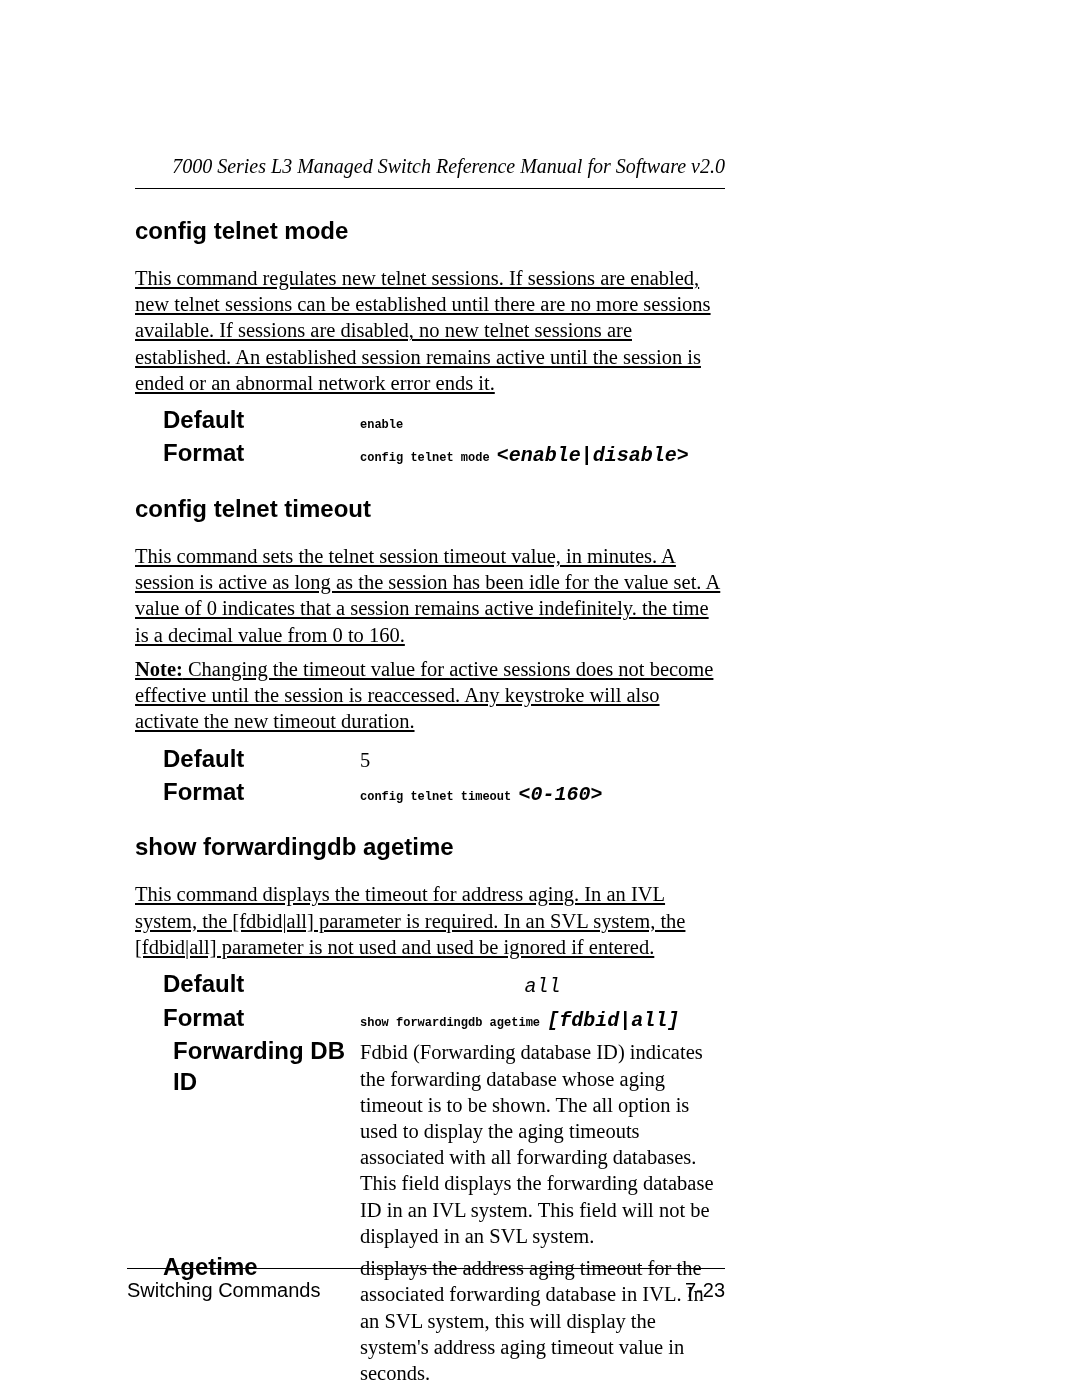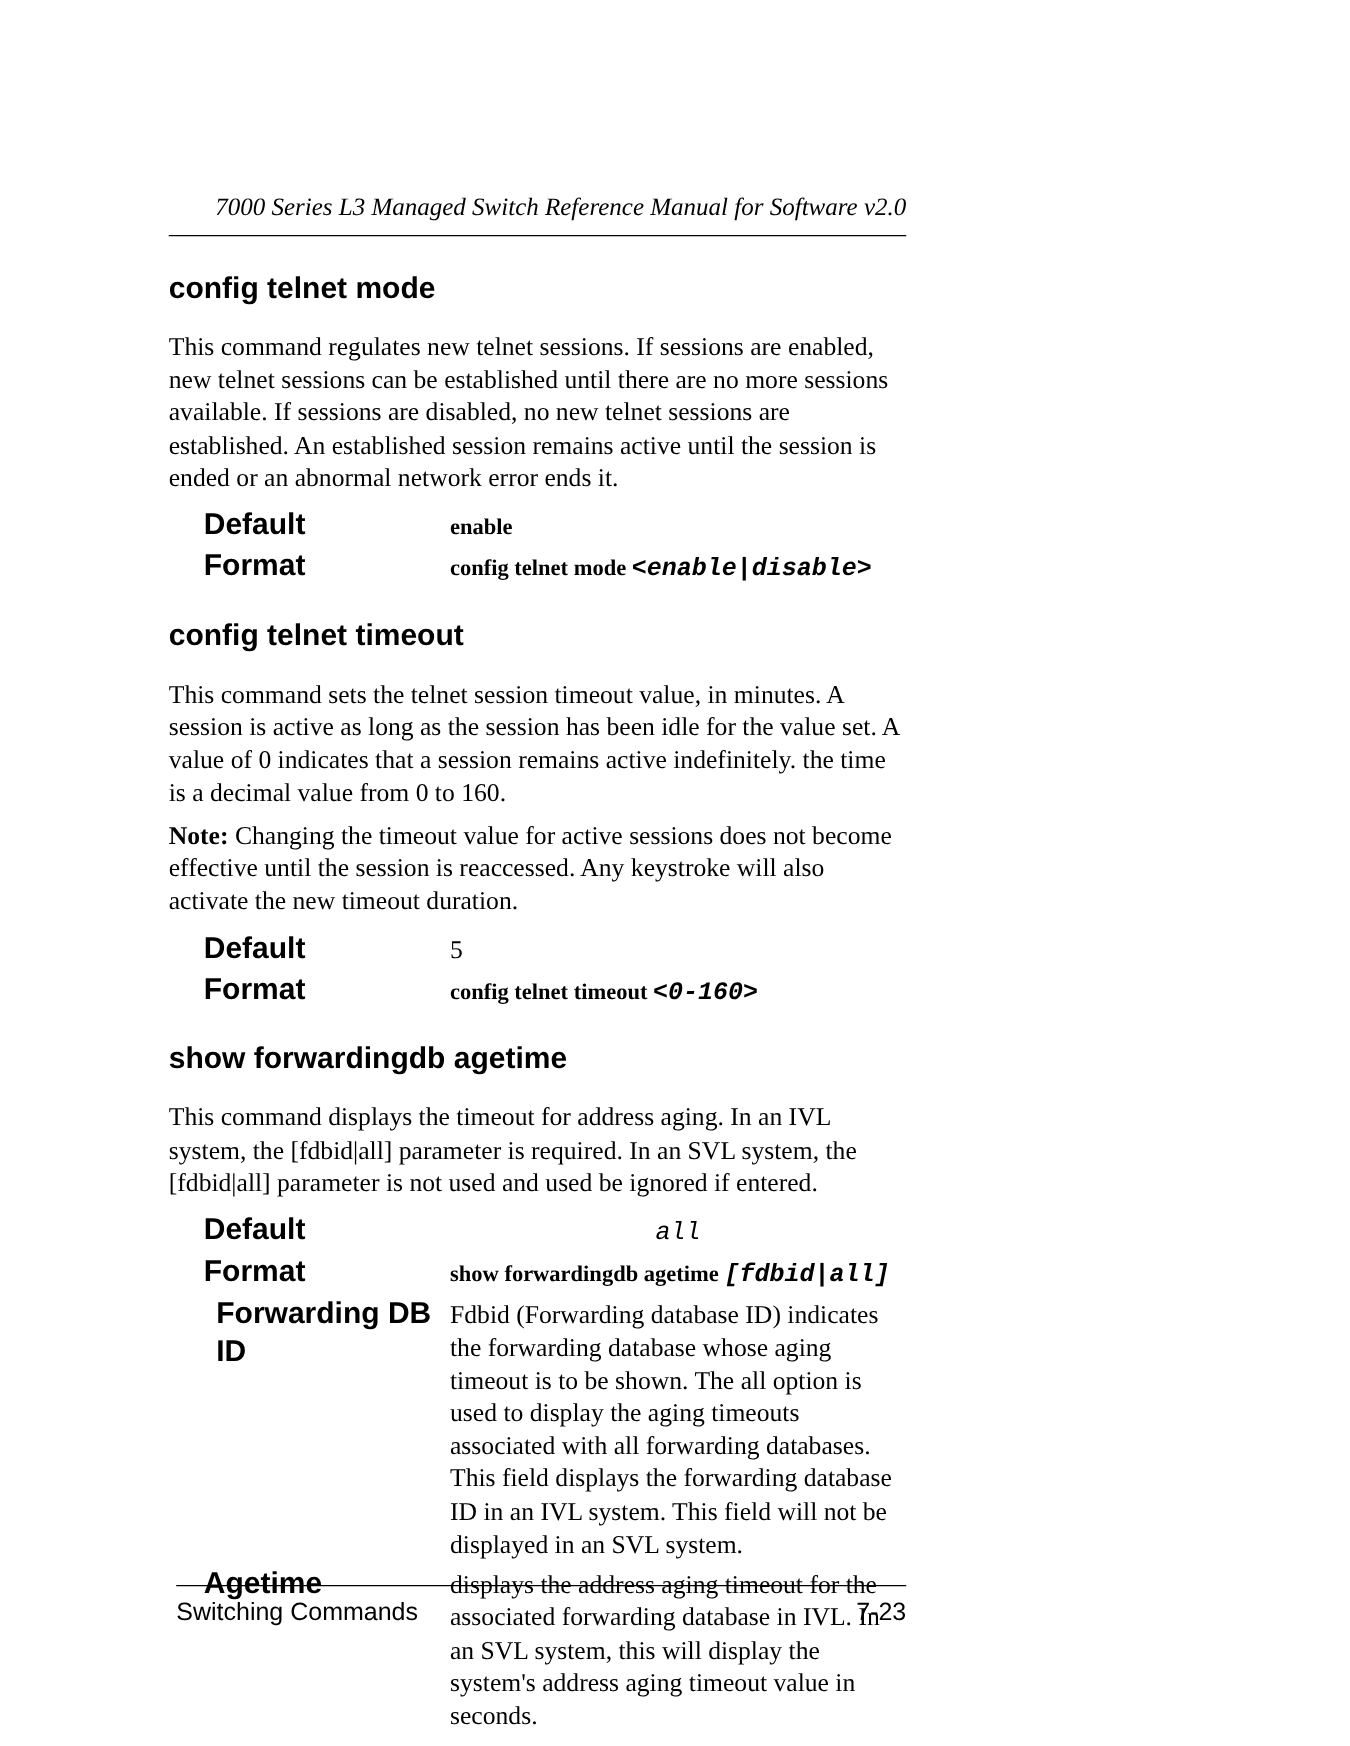--- a/index.html
+++ b/index.html
@@ -32,20 +32,21 @@
     font-family: Helvetica, Arial, sans-serif;
     font-weight: bold;
     font-size: 24px;
     margin: 0 0 20px 0;
   }
   .body-text {
     font-size: 20.5px;
     line-height: 1.28;
     margin: 0 0 8px 0;
     text-align: left;
+    text-decoration: underline;
   }
   .def-table {
     margin: 8px 0 26px 0;
     font-size: 20.5px;
   }
   .def-row {
     display: flex;
     align-items: baseline;
     line-height: 1.3;
     margin-bottom: 2px;
@@ -61,37 +62,37 @@
   }
   .def-label.sub {
     padding-left: 38px;
   }
   .def-value {
     font-size: 20.5px;
     line-height: 1.28;
     flex: 1;
   }
   .mono {
-    font-family: Liberation Serif, serif;
+    font-family: Liberation Mono, monospace;
     font-weight: bold;
-    font-size: 18px;
+    font-size: 12px;
   }
   .mono-italic {
     font-family: "Courier New", Courier, monospace;
     font-weight: bold;
     font-style: italic;
     font-size: 20px;
     text-align: center;
   }
   .bold-note {
     font-weight: bold;
   }
   .footer {
     position: absolute;
-    left: 141px;
+    left: 127px;
     right: 135px;
     bottom: 95px;
   }
   .hr-bottom {
     border: none;
     border-top: 1.5px solid #000;
     margin: 0 0 10px 0;
   }
   .footer-row {
     display: flex;

